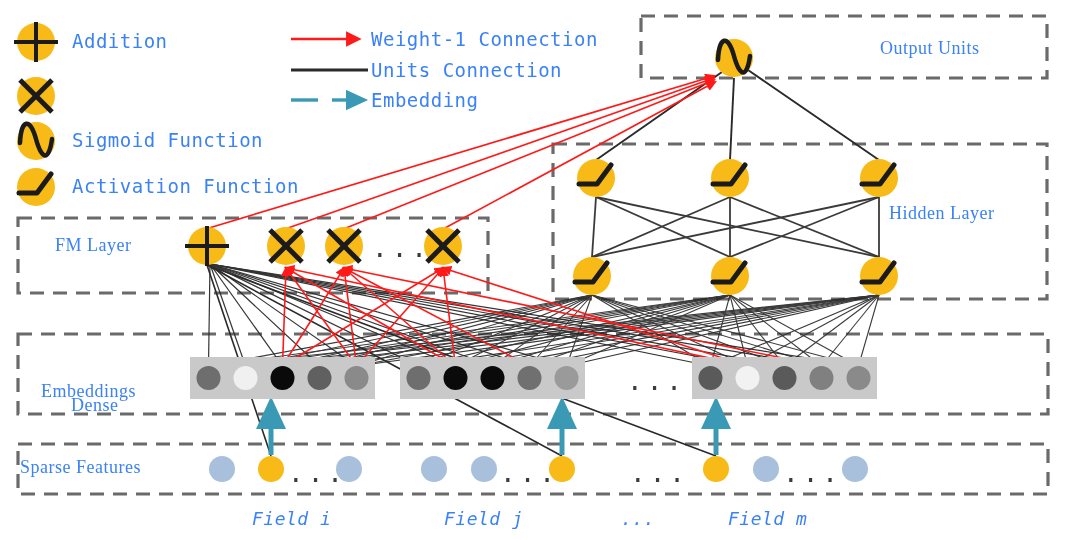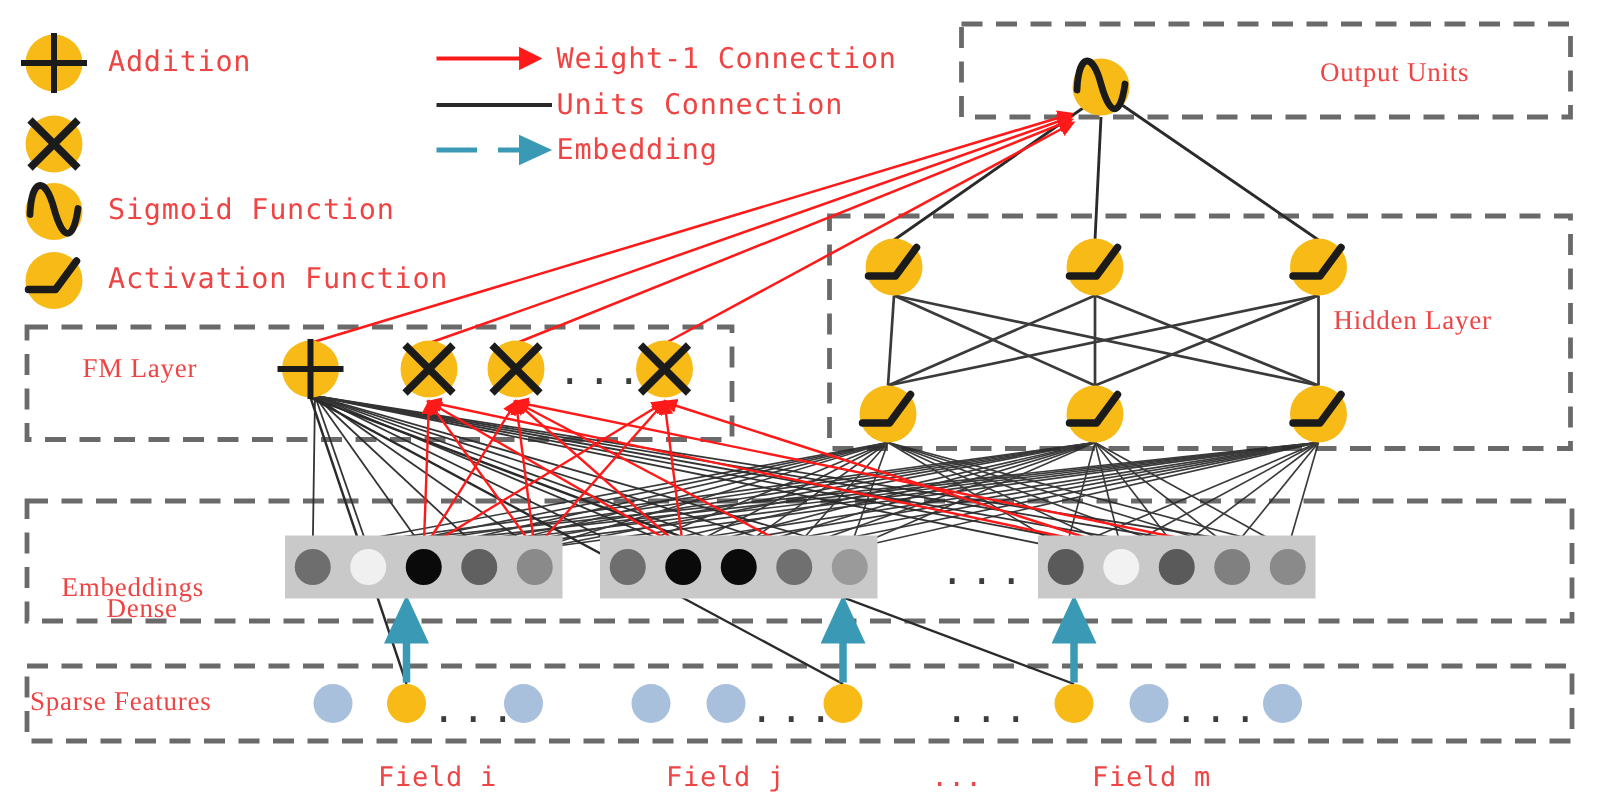--- a/index.html
+++ b/index.html
@@ -18,27 +18,27 @@
   svg#canvas {
     position: absolute;
     left: 0;
     top: 0;
     width: 1073px;
     height: 539px;
   }
   .lbl {
     position: absolute;
     font-family: "DejaVu Sans Mono", "Liberation Mono", monospace;
-    color: #ef4444;
+    color: #3b82f6;
     white-space: nowrap;
     letter-spacing: 0.5px;
   }
   .legend-text { font-size: 19px; }
   .box-text { font-size: 18px; font-family: Liberation Serif, serif; }
-  .field-text { font-size: 18px; }
+  .field-text { font-size: 18px; font-style: italic; }
   .dots {
     position: absolute;
     font-size: 26px;
     color: #3c3c3c;
     letter-spacing: 4px;
     font-family: "DejaVu Sans Mono", "Liberation Mono", monospace;
     white-space: nowrap;
   }
 </style>
 </head>

